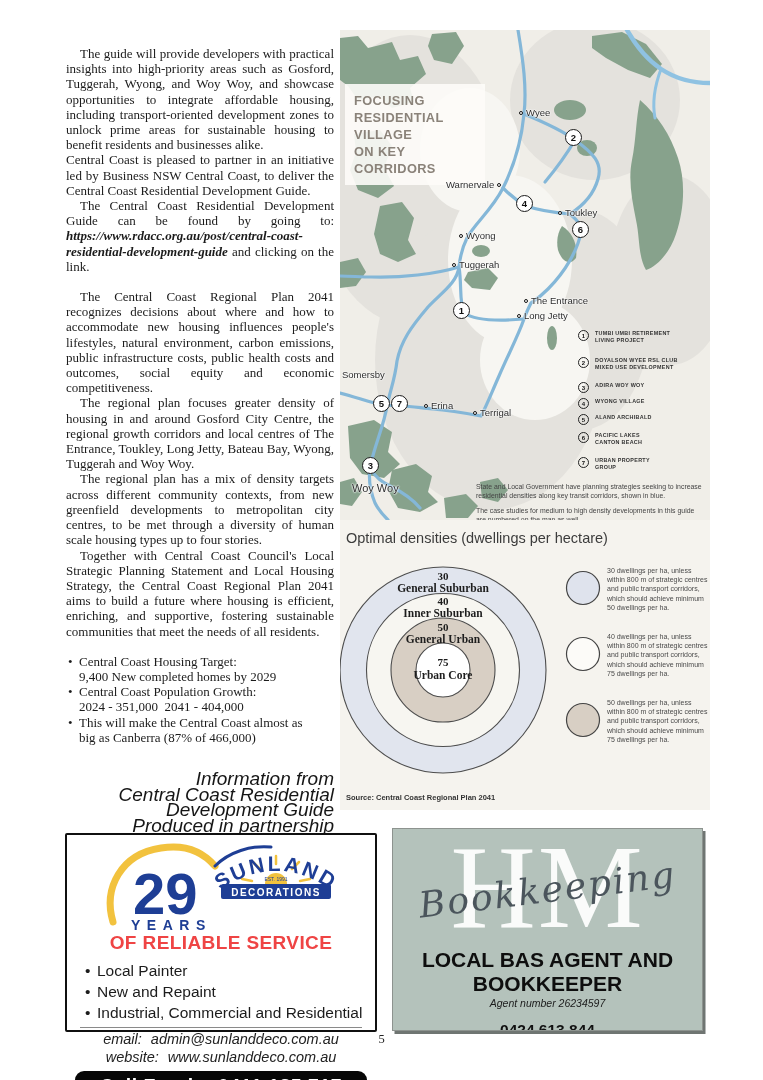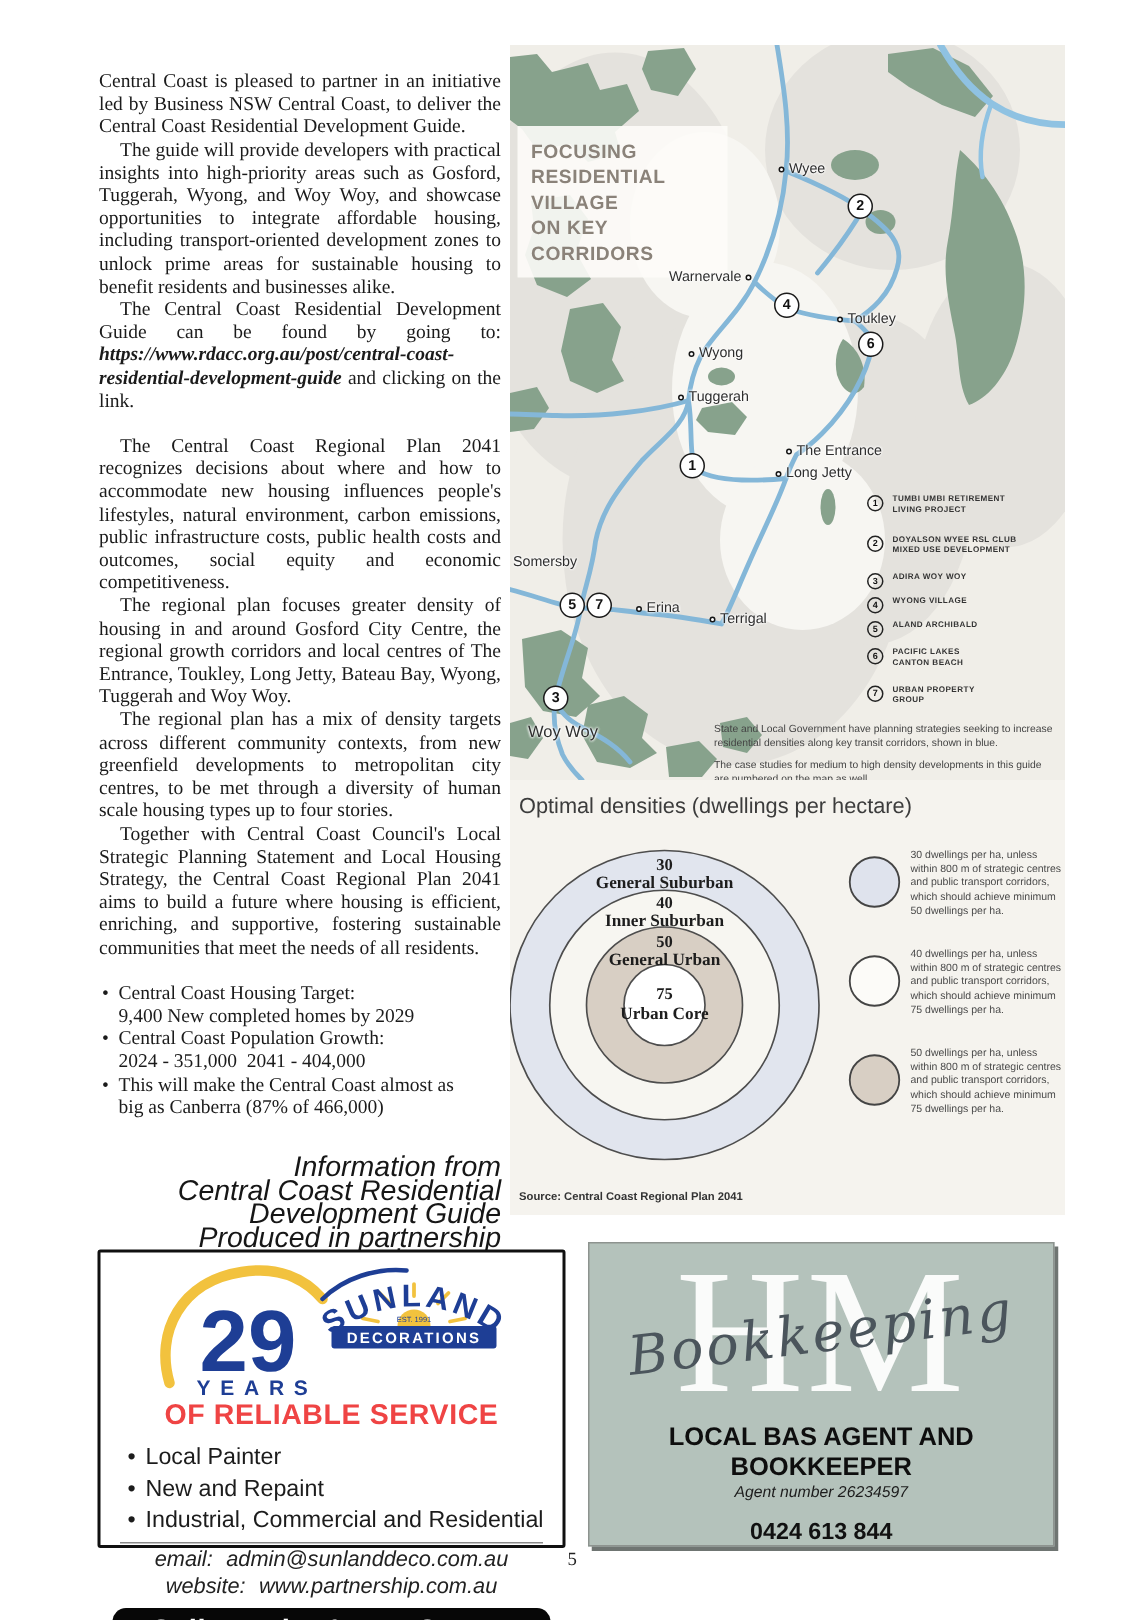--- a/index.html
+++ b/index.html
@@ -44,32 +44,32 @@
   .sun-bullets { text-align:left; margin:6px 0 0 16px; font-family:"Liberation Sans", sans-serif; font-size:15.5px; line-height:21px; color:#1c1c1c; }
   .sun-bullets .bitem { padding-left:14px; }
   .sun-div { width:282px; border-top:1.2px solid #8a8a8a; margin:4px auto 3px; }
   .sun-contact { display:flex; justify-content:center; gap:9px; font-family:"Liberation Sans", sans-serif; font-style:italic; font-size:14.5px; line-height:17.5px; color:#222; }
   .sun-pill { width:292px; height:30px; margin:5px auto 0; background:#070707; border-radius:9px; color:#fff; font-family:"Liberation Sans", sans-serif; font-weight:bold; font-size:19.5px; line-height:30px; letter-spacing:.5px; }
 
   .ad-hm { position:absolute; left:392px; top:828px; width:311px; height:203px; background:#b4c2bb; border:1px solid #8d938f; box-shadow:2.5px 3px 0 0 #6f7572; text-align:center; overflow:hidden; }
   .hm-mono-wrap { position:relative; height:117px; }
   .hm-mono { font-family:"Liberation Serif", serif; font-size:118px; line-height:117px; letter-spacing:2px; color:rgba(255,255,255,.93); }
   .hm-script { position:absolute; left:0; right:0; top:40px; font-family:"DejaVu Serif", serif; font-style:italic; font-size:36px; color:#4b555c; transform:rotate(-7deg); letter-spacing:2px; }
-  .hm-heading { font-family:"Liberation Sans", sans-serif; font-weight:bold; font-size:17px; color:#0e0e0e; margin-top:2px; }
+  .hm-heading { font-family:"Liberation Sans", sans-serif; font-weight:bold; font-size:21px; color:#0e0e0e; margin-top:2px; }
   .hm-agent { font-family:"Liberation Sans", sans-serif; font-style:italic; font-size:10.5px; color:#1c1c1c; margin-top:1px; }
   .hm-phone { font-family:"Liberation Sans", sans-serif; font-weight:bold; font-size:15.5px; color:#111; margin-top:12px; }
 
   .pageno { position:absolute; left:0; right:0; top:1032px; text-align:center; font-size:12.5px; color:#222; }
 </style>
 </head>
 <body>
 
 <div class="article">
+  <p class="para">The guide will provide developers with practical insights into high-priority areas such as Gosford, Tuggerah, Wyong, and Woy Woy, and showcase opportunities to integrate affordable housing, including transport-oriented development zones to unlock prime areas for sustainable housing to benefit residents and businesses alike.</p>
   <p class="para first">Central Coast is pleased to partner in an initiative led by Business NSW Central Coast, to deliver the Central Coast Residential Development Guide.</p>
-  <p class="para">The guide will provide developers with practical insights into high-priority areas such as Gosford, Tuggerah, Wyong, and Woy Woy, and showcase opportunities to integrate affordable housing, including transport-oriented development zones to unlock prime areas for sustainable housing to benefit residents and businesses alike.</p>
   <p class="para"><span>The Central Coast Residential Development Guide can be found by going to: </span><span class="doc-link">https://www.rdacc.org.au/post/central-coast-residential-development-guide</span><span> and clicking on the link.</span></p>
   <p class="para gap">The Central Coast Regional Plan 2041 recognizes decisions about where and how to accommodate new housing influences people's lifestyles, natural environment, carbon emissions, public infrastructure costs, public health costs and outcomes, social equity and economic competitiveness.</p>
   <p class="para">The regional plan focuses greater density of housing in and around Gosford City Centre, the regional growth corridors and local centres of The Entrance, Toukley, Long Jetty, Bateau Bay, Wyong, Tuggerah and Woy Woy.</p>
   <p class="para">The regional plan has a mix of density targets across different community contexts, from new greenfield developments to metropolitan city centres, to be met through a diversity of human scale housing types up to four stories.</p>
   <p class="para">Together with Central Coast Council's Local Strategic Planning Statement and Local Housing Strategy, the Central Coast Regional Plan 2041 aims to build a future where housing is efficient, enriching, and supportive, fostering sustainable communities that meet the needs of all residents.</p>
   <div class="blist">
     <div class="bitem"><span>Central Coast Housing Target:</span><br><span>9,400 New completed homes by 2029</span></div>
     <div class="bitem"><span>Central Coast Population Growth:</span><br><span>2024 - 351,000&nbsp; 2041 - 404,000</span></div>
     <div class="bitem"><span>This will make the Central Coast almost as</span><br><span>big as Canberra (87% of 466,000)</span></div>
   </div>
@@ -286,21 +286,21 @@
     <div class="bitem">New and Repaint</div>
     <div class="bitem">Industrial, Commercial and Residential</div>
   </div>
   <div class="sun-div"></div>
   <div class="sun-contact">
       <span>email:</span>
       <span>admin@sunlanddeco.com.au</span>
     </div>
   <div class="sun-contact">
       <span>website:</span>
-      <span>www.partnership.com.au</span>
+      <span>www.sunlanddeco.com.au</span>
     </div>
   <div class="sun-pill">Call Frank:&nbsp; 0411 185 717</div>
 </div>
 
 <div class="ad-hm">
   <div class="hm-mono-wrap">
     <div class="hm-mono">HM</div>
     <div class="hm-script">Bookkeeping</div>
   </div>
   <div class="hm-heading">LOCAL BAS AGENT AND BOOKKEEPER</div>

